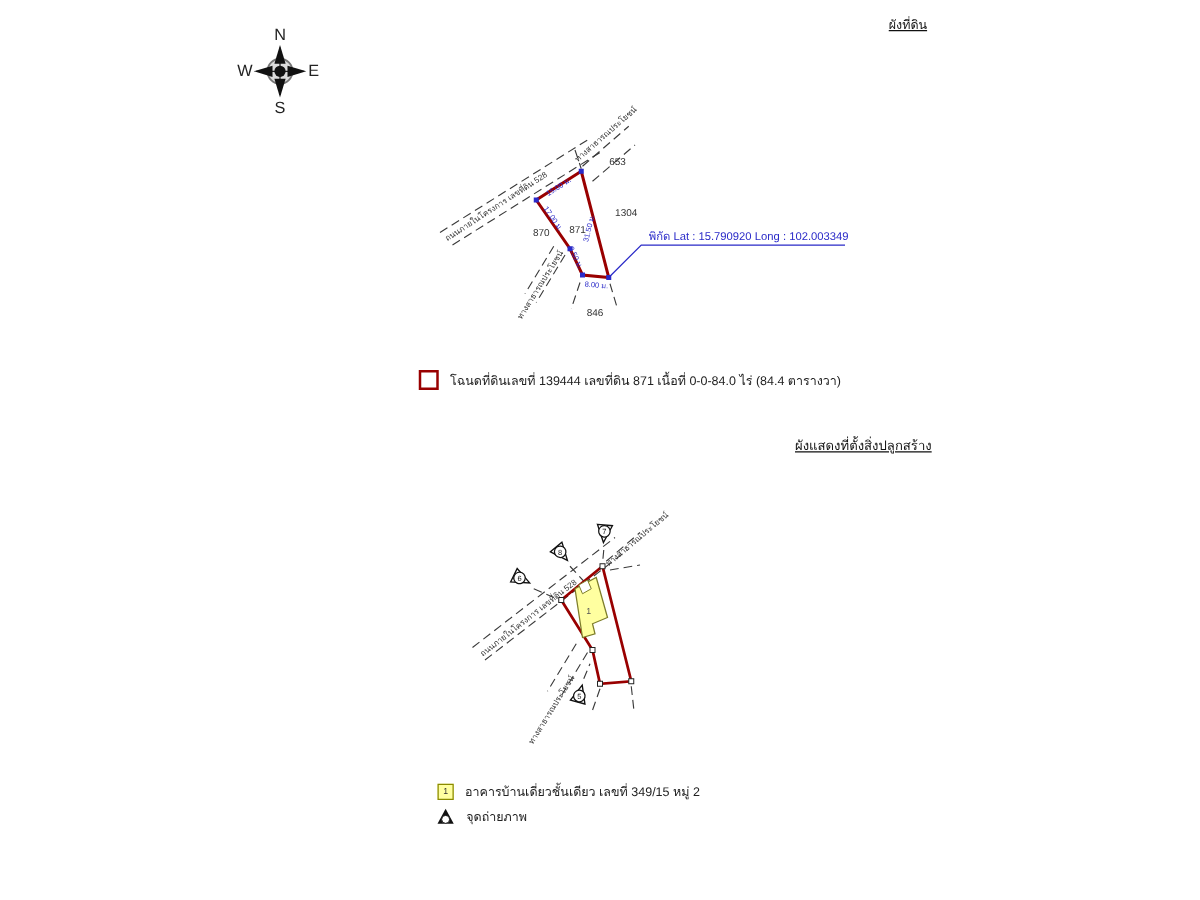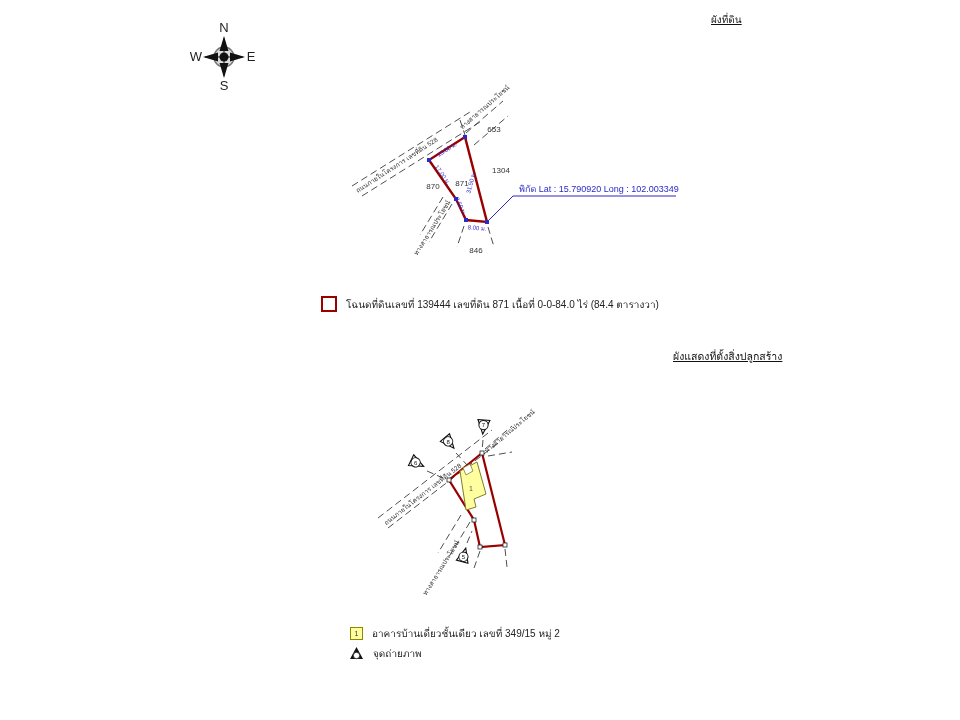--- a/index.html
+++ b/index.html
@@ -1,22 +1,22 @@
 <!DOCTYPE html>
 <html><head>
 <meta charset="utf-8">
 <style>
   html,body{margin:0;padding:0;background:#fff;}
   .page{position:relative;width:960px;height:700px;background:#ffffff;overflow:hidden;
         font-family:"Liberation Sans",sans-serif;color:#222;}
   .title{position:absolute;text-decoration:underline;color:#111;white-space:nowrap;}
   .t1{top:12px;left:711px;font-size:10px;}
-  .t2{top:348px;left:636px;font-size:10.5px;margin-left:37px;}
+  .t2{top:348px;left:636px;font-size:10.5px;}
   .legend-row{position:absolute;display:flex;align-items:center;gap:9px;white-space:nowrap;}
-  .legend1{top:296px;left:321px;font-size:10px;}
+  .legend1{top:296px;left:335px;font-size:10px;}
   .legend2a{top:626px;left:350px;font-size:10px;}
   .legend2b{top:646px;left:349px;font-size:10px;font-family:Liberation Mono, monospace;}
   .key-red{width:12px;height:12px;border:2px solid #990000;background:#fff;flex:0 0 auto;}
   .key-yellow{width:11px;height:11px;border:1px solid #8a8a00;background:#ffffa0;flex:0 0 auto;
       display:flex;align-items:center;justify-content:center;font-size:7px;color:#333;}
   svg{position:absolute;top:0;left:0;}
   .dash{stroke:#3a3a3a;stroke-width:0.9;stroke-dasharray:7 4;fill:none;}
   .roadlabel{font-size:6.5px;fill:#333;}
   .dim{font-size:6px;fill:#2a2ac8;}
   .pnum{font-size:8px;fill:#333;}

